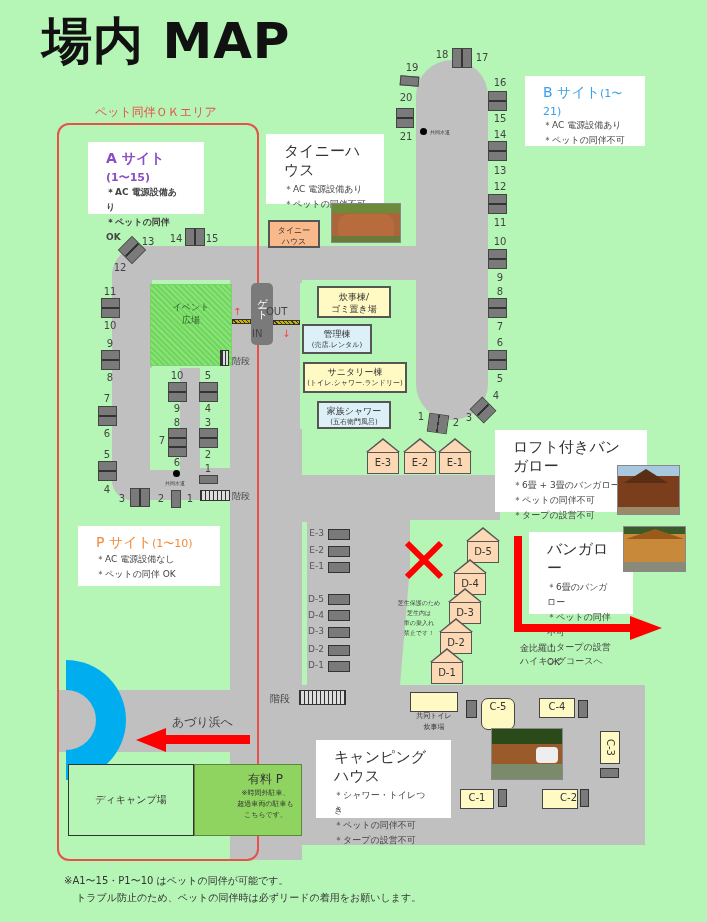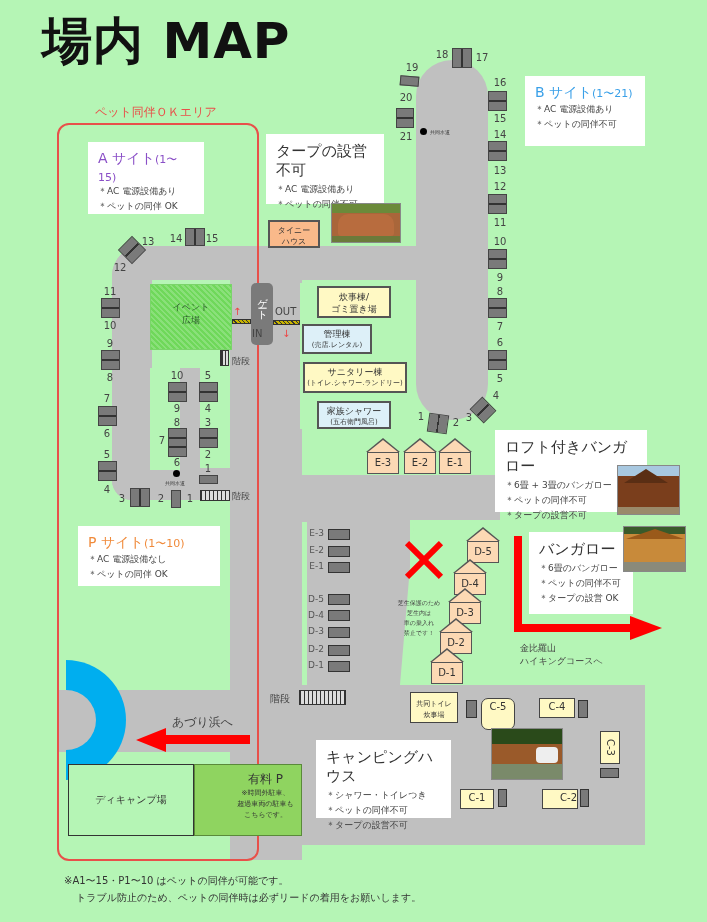--- a/index.html
+++ b/index.html
@@ -4,21 +4,21 @@
 <style>
   * { box-sizing: border-box; margin: 0; padding: 0; }
   html, body { width: 707px; height: 922px; overflow: hidden; }
   body { background: #b5f5b5; font-family: "DejaVu Sans", "Liberation Sans", sans-serif; position: relative; color: #333; }
   .abs { position: absolute; }
   .road { position: absolute; background: #c0c0c0; }
   .grass { position: absolute; background: #b5f5b5; }
   .title { left: 42px; top: 8px; font-size: 50px; font-weight: bold; color: #111; letter-spacing: 1px; font-family: "DejaVu Sans", sans-serif; }
   .pet-label { left: 95px; top: 104px; font-size: 12px; color: #e8504a; }
   .pet-area { left: 57px; top: 123px; width: 202px; height: 738px; border: 2px solid #e8504a; border-radius: 12px; }
-  .info { position: absolute; background: #fff; padding: 8px 10px; }
+  .info { position: absolute; background: #fff; padding: 8px 18px; }
   .info .h { font-size: 14px; }
   .info .h small { font-size: 11px; }
   .info .li { font-size: 9px; line-height: 15px; color: #444; }
   .info .big { font-size: 15px; color: #333; margin-bottom: 2px; }
   .site { position: absolute; background: #7a7a7a; border: 1px solid #444; }
   .site.h2 { height: 22px; width: 22px; background: linear-gradient(#7a7a7a 0 46%, #333 46% 54%, #7a7a7a 54%); }
   .site.v2 { height: 22px; width: 22px; background: linear-gradient(90deg,#7a7a7a 0 46%, #333 46% 54%, #7a7a7a 54%); }
   .num { position: absolute; font-size: 10px; color: #444; width: 20px; text-align: center; }
   .bldg { position: absolute; border: 2px solid #555; font-size: 10px; text-align: center; line-height: 13px; padding-top: 3px; }
   .yellow { background: #fff9c4; }
@@ -67,28 +67,28 @@
 
   <div class="grass" style="left:400px;top:520px;width:100px;height:165px;clip-path:polygon(14% 0,100% 0,100% 100%,0 100%);"></div>
   <div class="grass" style="left:302px;top:522px;width:5px;height:163px;"></div>
 
   <div class="grass" style="left:150px;top:368px;width:30px;height:102px;"></div>
   <div class="grass" style="left:200px;top:368px;width:30px;height:80px;"></div>
 </div>
 
 <div class="abs pet-area"></div>
 
-<div class="info" style="left:88px;top:142px;width:116px;height:72px;">
+<div class="info" style="left:88px;top:142px;width:116px;height:72px;font-weight:bold;">
   <div class="h" style="color:#8a4fc7;"><span>A サイト</span><small>(1〜15)</small></div>
   <div class="li">＊AC 電源設備あり</div>
   <div class="li">＊ペットの同伴 OK</div>
 </div>
 
 <div class="info" style="left:266px;top:134px;width:118px;height:70px;">
-  <div class="big">タープの設営不可</div>
+  <div class="big">タイニーハウス</div>
   <div class="li">＊AC 電源設備あり</div>
   <div class="li">＊ペットの同伴不可</div>
 </div>
 <div class="bldg" style="left:268px;top:220px;width:52px;height:28px;background:#f9b98a;font-size:8px;line-height:11px;white-space:pre-line;">タイニー
 ハウス</div>
 <div class="photo" style="left:331px;top:203px;width:70px;height:40px;background:linear-gradient(180deg,#6b8a3a 0 25%,#a9663a 25% 85%,#6b7a3a 85%);">
   <div class="abs" style="left:6px;top:10px;width:56px;height:22px;background:#b86c3e;border-radius:10px 10px 3px 3px;"></div>
 </div>
 
 <div class="info" style="left:525px;top:76px;width:120px;height:70px;">
@@ -179,38 +179,38 @@
   <div class="num" style="left:167px;top:457px;">6</div>
   <div class="num" style="left:198px;top:370px;">5</div>
   <div class="num" style="left:198px;top:403px;">4</div>
   <div class="num" style="left:198px;top:417px;">3</div>
   <div class="num" style="left:198px;top:449px;">2</div>
   <div class="num" style="left:198px;top:463px;">1</div>
 </div>
 <div class="dot" style="left:173px;top:470px;"></div>
 <div class="tiny" style="left:165px;top:480px;">共同水道</div>
 
-<div class="abs" style="left:150px;top:284px;width:82px;height:66px;background:repeating-linear-gradient(45deg,#6fd85a 0 2px,#8ae07a 2px 4px);border:1px solid #7ad46a;">
+<div class="abs" style="left:150px;top:284px;width:82px;height:82px;background:repeating-linear-gradient(45deg,#6fd85a 0 2px,#8ae07a 2px 4px);border:1px solid #7ad46a;">
   <div style="font-size:9px;text-align:center;margin-top:16px;line-height:13px;white-space:pre-line;color:#2a5a2a;">イベント
 広場</div>
 </div>
 
 <div class="stairs" style="left:220px;top:350px;width:9px;height:16px;background:repeating-linear-gradient(90deg,#333 0 1.5px,#ddd 1.5px 3.5px);"></div>
 <div class="abs" style="left:232px;top:355px;font-size:9px;color:#444;">階段</div>
 <div class="stairs" style="left:200px;top:490px;width:30px;height:11px;"></div>
 <div class="abs" style="left:232px;top:490px;font-size:9px;color:#444;">階段</div>
 
 <div class="abs" style="left:251px;top:283px;width:22px;height:62px;background:#7a7a7a;border-radius:5px;">
   <div style="color:#fff;font-size:10px;writing-mode:vertical-rl;margin:8px auto 0;width:14px;">ゲート</div>
 </div>
 <div class="abs" style="left:232px;top:319px;width:19px;height:5px;background:repeating-linear-gradient(45deg,#c8b400 0 2px,#333 2px 3px);border:1px solid #333;"></div>
 <div class="abs" style="left:273px;top:320px;width:27px;height:5px;background:repeating-linear-gradient(45deg,#c8b400 0 2px,#333 2px 3px);border:1px solid #333;"></div>
 <div class="abs" style="left:233px;top:306px;font-size:10px;color:#e44;">↑</div>
 <div class="abs" style="left:252px;top:328px;font-size:10px;color:#444;">IN</div>
-<div class="abs" style="left:275px;top:306px;font-size:10px;color:#444;">OUT</div>
+<div class="abs" style="left:266px;top:306px;font-size:10px;color:#444;">OUT</div>
 <div class="abs" style="left:282px;top:328px;font-size:10px;color:#e44;">↓</div>
 
 <div class="grass" style="left:300px;top:283px;width:116px;height:146px;"></div>
 <div class="bldg yellow" style="left:317px;top:286px;width:74px;height:32px;font-size:9px;line-height:12px;white-space:pre-line;">炊事棟/
 ゴミ置き場</div>
 <div class="bldg blue" style="left:302px;top:324px;width:70px;height:30px;font-size:9px;line-height:11px;">
   <span>管理棟</span>
   <span class="small">(売店.レンタル)</span>
 </div>
 <div class="bldg yellow" style="left:303px;top:362px;width:104px;height:31px;font-size:9px;line-height:11px;">
@@ -332,21 +332,21 @@
 超過車両の駐車も
 こちらです。</div>
 </div>
 
 <div class="info" style="left:316px;top:740px;width:135px;height:78px;">
   <div class="big">キャンピングハウス</div>
   <div class="li">＊シャワー・トイレつき</div>
   <div class="li">＊ペットの同伴不可</div>
   <div class="li">＊タープの設営不可</div>
 </div>
-<div class="cbox" style="left:410px;top:692px;width:48px;height:31px;font-size:7px;line-height:11px;padding-top:6px;white-space:pre-line;">共同トイレ
+<div class="cbox" style="left:410px;top:692px;width:48px;height:20px;font-size:7px;line-height:11px;padding-top:18px;white-space:pre-line;">共同トイレ
 炊事場</div>
 <div class="cpark" style="left:466px;top:700px;width:11px;height:18px;"></div>
 <div class="cbox" style="left:481px;top:698px;width:34px;height:32px;border-radius:7px;">C-5</div>
 <div class="cbox" style="left:539px;top:698px;width:36px;height:20px;">C-4</div>
 <div class="cpark" style="left:578px;top:700px;width:10px;height:18px;"></div>
 <div class="cbox" style="left:600px;top:731px;width:20px;height:33px;writing-mode:vertical-rl;line-height:18px;">C-3</div>
 <div class="cpark" style="left:600px;top:768px;width:19px;height:10px;"></div>
 <div class="cbox" style="left:460px;top:789px;width:34px;height:20px;">C-1</div>
 <div class="cpark" style="left:498px;top:789px;width:9px;height:18px;"></div>
 <div class="cbox" style="left:542px;top:789px;width:36px;height:20px;text-align:right;">C-2</div>

